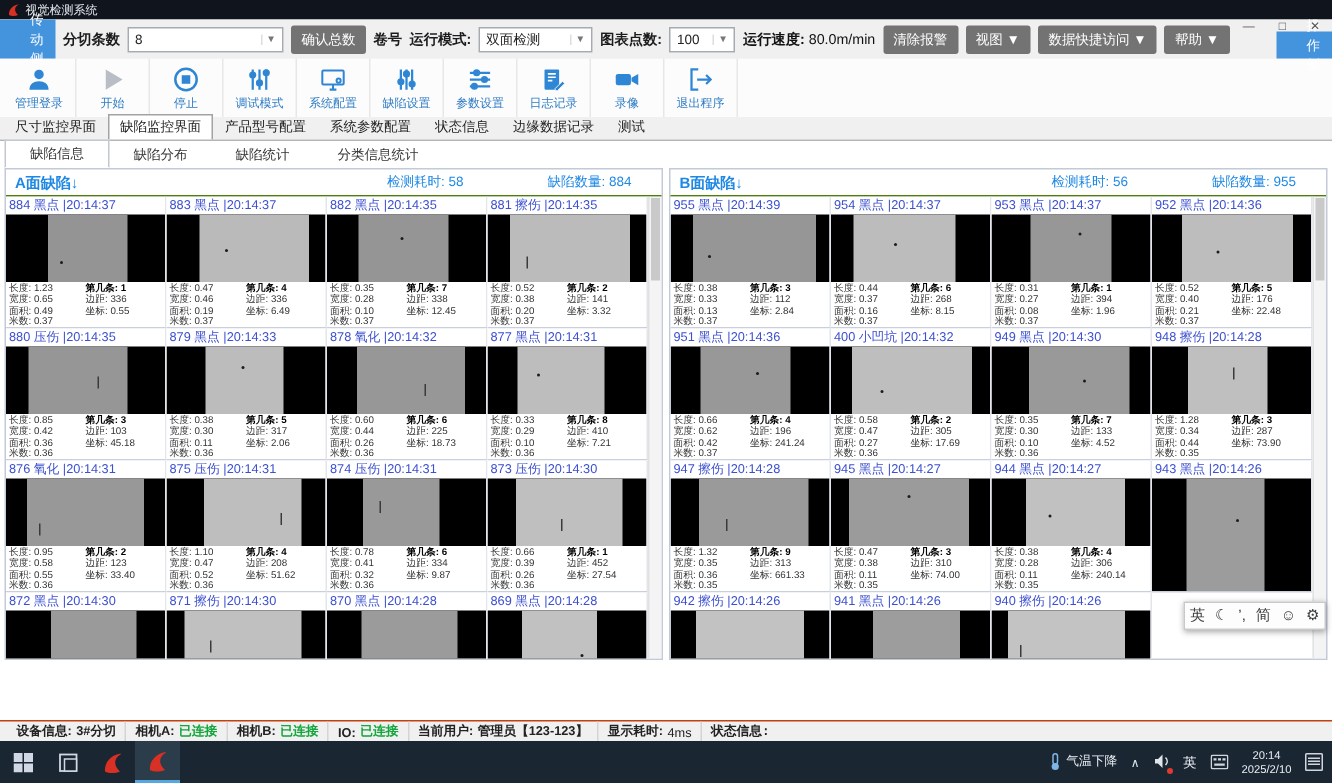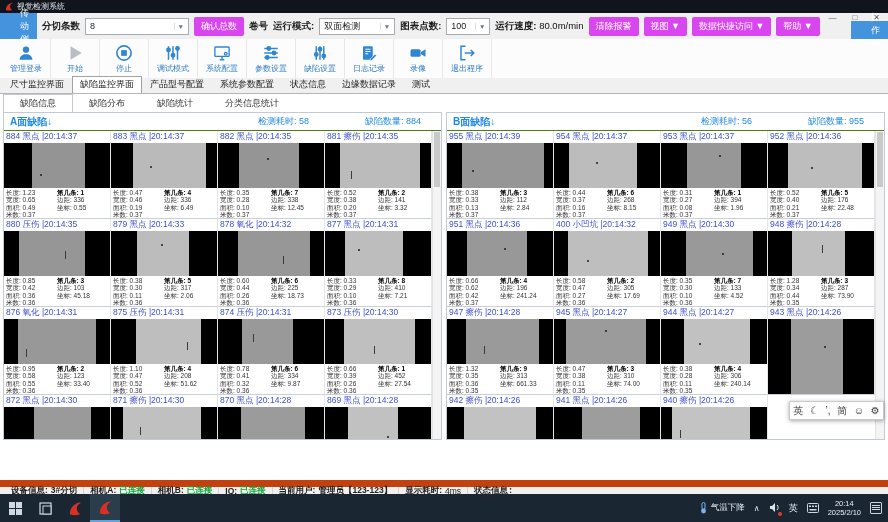--- a/index.html
+++ b/index.html
@@ -15,37 +15,37 @@
 
   
   .toolbar1{height:26px;display:flex;align-items:center;gap:5px;background:#f0f0f0;position:relative;padding-right:46px;}
   .side-block{width:37px;height:100%;background:#4493dd;color:#fff;font-size:9px;display:flex;align-items:center;justify-content:center;flex:none;padding-left:20px;}
   .op-side{position:absolute;right:0;top:8px;height:18px;width:37px;}
   .tb-label{font-size:9.5px;font-weight:bold;color:#1c1c1c;white-space:nowrap;}
   .combo{background:#fff;border:1px solid #a6abb2;height:17px;display:flex;align-items:center;font-size:9px;color:#222;padding:0 4px;gap:3px;}
   .combo .arr{margin-left:auto;color:#777;font-size:6.5px;border-left:1px solid #ddd;padding-left:3px;}
   .w-split{width:104px;} .w-mode{width:76px;} .w-pts{width:44px;}
   .txt-input{width:228px;height:17px;border:1px solid #a6abb2;background:#fff;font-size:9px;padding:0 4px;font-family:inherit;color:#222;}
-  .btn{background:#d946ef;color:#fff;font-size:9px;border-radius:2px;padding:3px 7px;white-space:nowrap;border:none;font-family:inherit;}
+  .btn{background:#737373;color:#fff;font-size:9px;border-radius:2px;padding:3px 7px;white-space:nowrap;border:none;font-family:inherit;}
   .speed{font-size:9.5px;color:#111;white-space:nowrap;}
   .speed b{font-weight:bold;}
 
   
   .toolbar2{height:39px;background:#fcfcfc;display:flex;align-items:stretch;padding-left:2px;}
   .tool{width:49px;display:flex;flex-direction:column;align-items:center;justify-content:center;gap:1px;font-size:8px;color:#2e7cc4;border-right:1px solid #e7e7e7;padding:1px 0;}
   .tool svg{display:block;}
 
   
   .tabstrip{height:15px;display:flex;align-items:flex-end;background:#f0f0f0;padding-left:2px;font-size:9px;}
   .tab{padding:1px 7px 1px;color:#222;border:1px solid transparent;white-space:nowrap;}
   .tab.active{background:#fff;border:1px solid #a3a3a3;border-bottom-color:#fff;position:relative;top:1px;padding-bottom:2px;}
 
   
   .content{position:absolute;top:93px;left:0;width:888px;height:387px;background:#fff;border-top:1px solid #b5b5b5;padding:0 3px;}
-  .subtabs{height:18px;display:flex;align-items:center;font-size:9px;}
+  .subtabs{height:18px;display:flex;align-items:flex-end;font-size:9px;}
   .subtab{padding:2px 16px;color:#333;white-space:nowrap;}
   .subtab.active{border:1px solid #c3c7cf;border-bottom-color:#fff;background:#fff;}
   .panels{display:flex;gap:4px;height:328px;}
   .panel{flex:1;border:1px solid #c2cad8;display:flex;flex-direction:column;min-width:0;background:#fff;}
   .phead{height:17px;display:flex;align-items:center;font-size:9px;padding:0 6px;flex:none;}
   .ptitle{color:#1e88e5;font-weight:bold;font-size:10px;}
   .pmid{margin-left:auto;color:#1e88e5;margin-right:56px;}
   .pright{color:#1e88e5;margin-right:14px;}
   .pgrid{flex:1;display:grid;grid-template-columns:repeat(4,1fr);grid-auto-rows:88px;overflow:hidden;position:relative;padding-right:9px;border-top:1px solid #4d7c0f;}
   .pscroll{position:absolute;right:0;top:0;bottom:0;width:9px;background:#f4f4f4;border-left:1px solid #e2e2e2;}
@@ -58,21 +58,21 @@
   .cell.tall .cimg{flex:1;height:auto;}
   .cstrip{position:absolute;top:0;bottom:0;}
   .cdot{position:absolute;border-radius:50%;background:#1c1c1c;}
   .cline{position:absolute;background:#3a3a3a;}
   .cmeta{flex:1;display:flex;font-size:6.5px;line-height:7.4px;color:#333;padding:1px 2px 0;overflow:hidden;}
   .cmeta .colL{width:50%;}
   .cmeta .colR{width:50%;}
   .colR .stripline{font-weight:bold;color:#000;}
 
   
-  .statusbar{position:absolute;left:0;top:480px;width:888px;height:14px;background:#f0f0f0;border-top:7px solid #c2410c;display:flex;align-items:flex-start;font-size:8.5px;color:#222;padding:0 5px;}
+  .statusbar{position:absolute;left:0;top:480px;width:888px;height:14px;background:#f0f0f0;border-top:1px solid #c2410c;display:flex;align-items:flex-start;font-size:8.5px;color:#222;padding:0 5px;}
   .seg{display:flex;align-items:center;gap:3px;padding:0 6px;border-right:1px solid #d4d4d4;height:100%;white-space:nowrap;}
   .seg:last-child{border-right:none;font-family:Liberation Mono, monospace;}
   .seg .lab{font-weight:bold;}
   .seg .val{}
   .seg .val.green{color:#14a53c;font-weight:bold;}
   .seg .val.bold{font-weight:bold;}
 
   
   .taskbar{position:absolute;left:0;top:494px;width:888px;height:28px;background:#1a2733;display:flex;align-items:center;color:#e8edf2;}
   .tb-icons{display:flex;height:100%;}
@@ -180,38 +180,38 @@
             <rect x="2.5" y="4" width="19" height="12.5" rx="1"></rect>
             <path d="M9 21h6M12 16.5V21"></path>
             <circle cx="17" cy="13" r="1.8"></circle>
           </svg>
         </span>
         <span>系统配置</span>
       </div>
       <div class="tool">
         <span>
           <svg width="18" height="18" viewBox="0 0 24 24" stroke="#2e86d4" stroke-width="2" fill="none">
+            <path d="M7 3v18M12 3v18M17 3v18"></path>
+            <circle cx="7" cy="14" r="2.2" fill="#2e86d4"></circle>
+            <circle cx="12" cy="7" r="2.2" fill="#2e86d4"></circle>
+            <circle cx="17" cy="16" r="2.2" fill="#2e86d4"></circle>
+          </svg>
+        </span>
+        <span>缺陷设置</span>
+      </div>
+      <div class="tool">
+        <span>
+          <svg width="18" height="18" viewBox="0 0 24 24" stroke="#2e86d4" stroke-width="2" fill="none">
             <path d="M3 6h18M3 12h18M3 18h18"></path>
             <circle cx="9" cy="6" r="2.2" fill="#2e86d4"></circle>
             <circle cx="16" cy="12" r="2.2" fill="#2e86d4"></circle>
             <circle cx="7" cy="18" r="2.2" fill="#2e86d4"></circle>
           </svg>
         </span>
         <span>参数设置</span>
-      </div>
-      <div class="tool">
-        <span>
-          <svg width="18" height="18" viewBox="0 0 24 24" stroke="#2e86d4" stroke-width="2" fill="none">
-            <path d="M7 3v18M12 3v18M17 3v18"></path>
-            <circle cx="7" cy="14" r="2.2" fill="#2e86d4"></circle>
-            <circle cx="12" cy="7" r="2.2" fill="#2e86d4"></circle>
-            <circle cx="17" cy="16" r="2.2" fill="#2e86d4"></circle>
-          </svg>
-        </span>
-        <span>缺陷设置</span>
       </div>
       <div class="tool">
         <span>
           <svg width="18" height="18" viewBox="0 0 24 24">
             <rect x="4" y="3" width="13" height="18" rx="1" fill="#2e86d4"></rect>
             <path d="M7 7h7M7 10h7M7 13h4" stroke="#fff" stroke-width="1.4"></path>
             <path d="M13.5 20l6.5-6.5 2 2L15.5 22h-2z" fill="#2e86d4" stroke="#fff" stroke-width="0.8"></path>
           </svg>
         </span>
         <span>日志记录</span>

